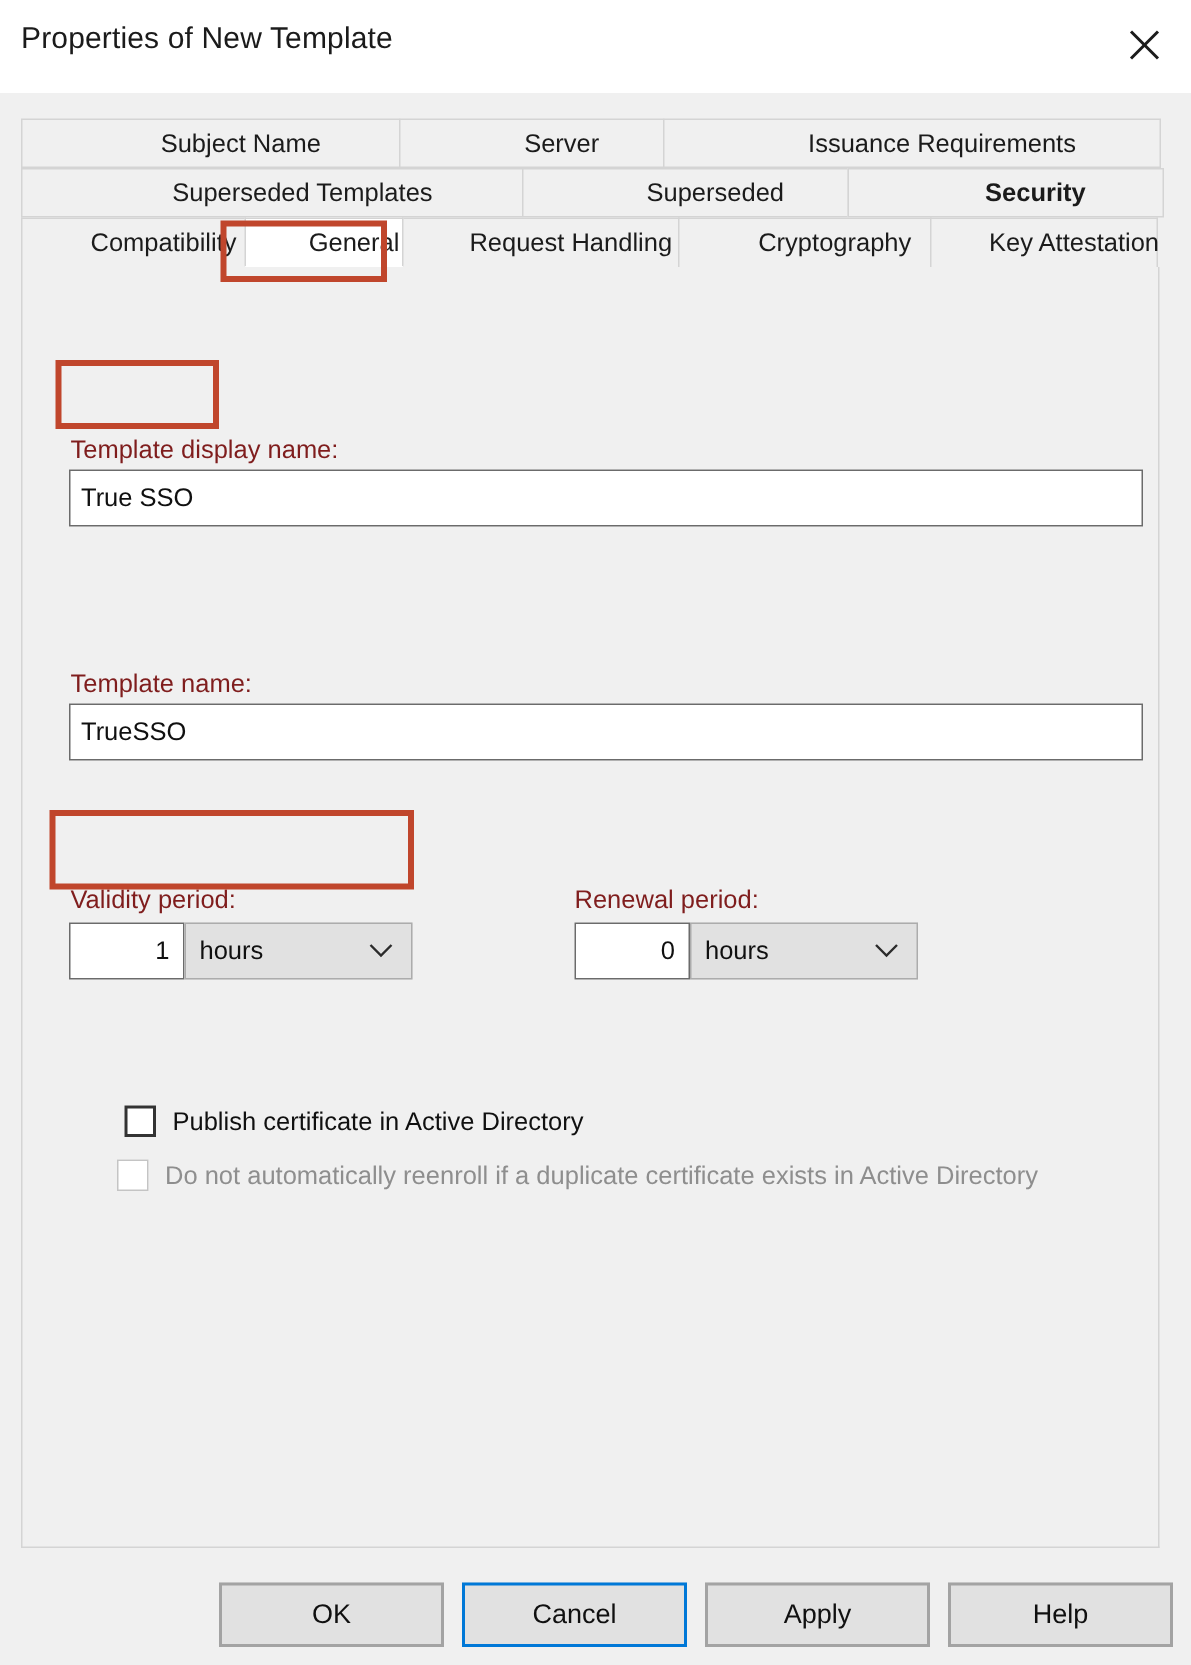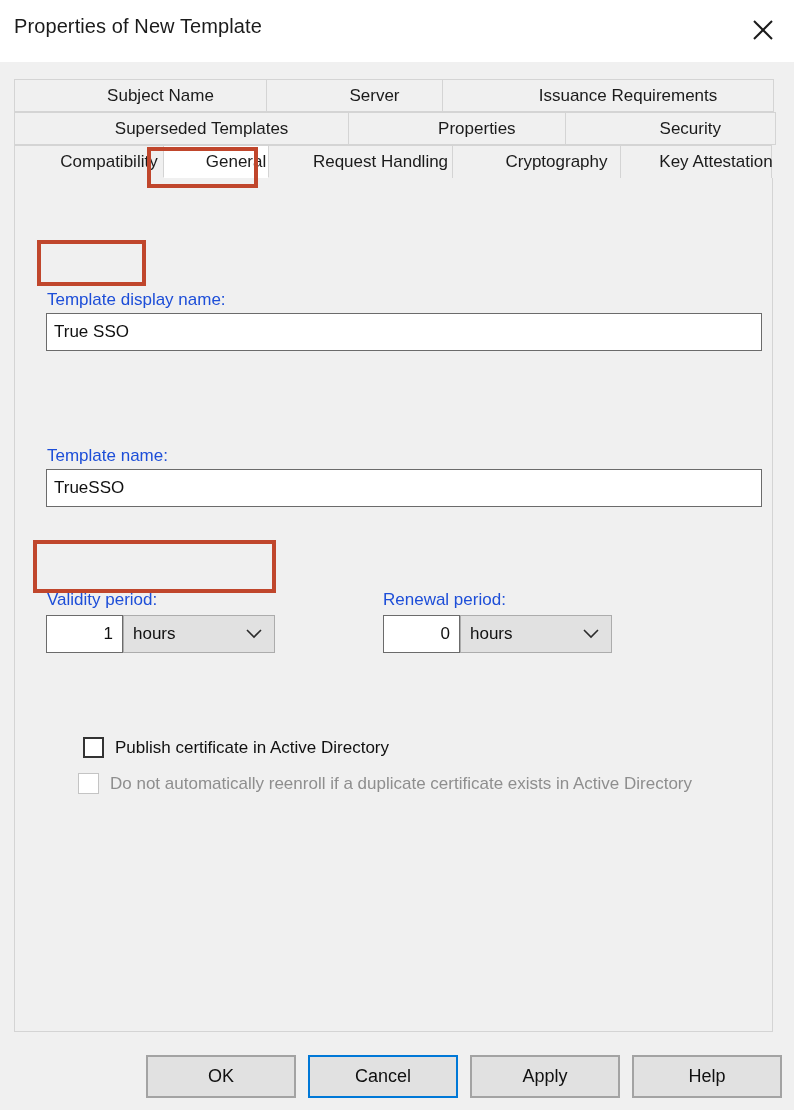--- a/index.html
+++ b/index.html
@@ -90,21 +90,21 @@
     z-index: 4;
   }
 
   
   .r1-c1 { width: 253px; }
   .r1-c2 { width: 177px; }
   .r1-c3 { width: 332px; }
   
   .r2-c1 { width: 343px; }
   .r2-c2 { width: 222px; }
-  .r2-c3 { width: 216px; }
+  .r2-c3 { width: 216px; font-weight: bold; }
   
   .r3-c1 { width: 150px; }
   .r3-c2 { width: 106px; }
   .r3-c3 { width: 185px; }
   .r3-c4 { width: 169px; }
   .r3-c5 { width: 152px; }
 
   
   .panel {
     position: absolute;
@@ -121,21 +121,21 @@
     position: absolute;
     left: 6px; top: 6px;
     right: 6px; bottom: 6px;
     background: #f0f0f0;
   }
 
   
   .field-label {
     position: absolute;
     font-size: 17px;
-    color: #1d4ed8;
+    color: #7f1d1d;
     white-space: nowrap;
   }
   .text-input {
     position: absolute;
     background: #ffffff;
     border: 1px solid #6b6b6b;
     box-sizing: border-box;
     display: flex;
     align-items: center;
     padding-left: 7px;
@@ -293,21 +293,21 @@
       <div class="tab r1-c3">
         <span>Issuance Requirements</span>
       </div>
     </div>
 
     <div class="tabrow">
       <div class="tab r2-c1">
         <span>Superseded Templates</span>
       </div>
       <div class="tab r2-c2">
-        <span>Properties</span>
+        <span>Superseded</span>
       </div>
       <div class="tab r2-c3">
         <span>Security</span>
       </div>
     </div>
 
     <div class="tabrow">
       <div class="tab r3-c1">
         <span>Compatibility</span>
       </div>

